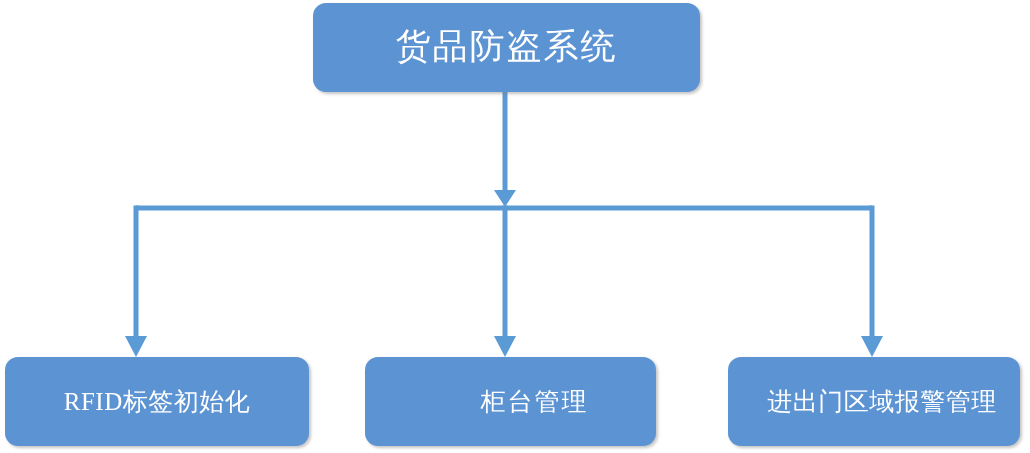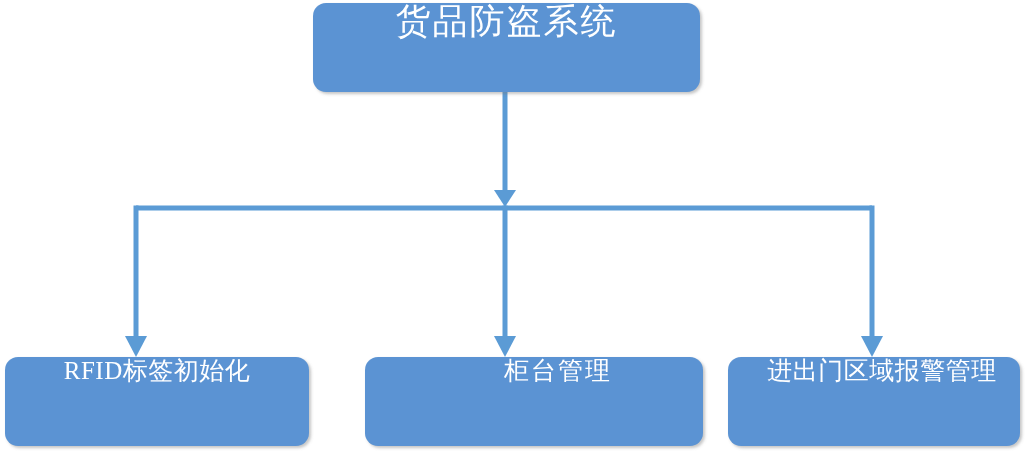--- a/index.html
+++ b/index.html
@@ -26,21 +26,21 @@
     height: 453px;
     pointer-events: none;
   }
   .node {
     position: absolute;
     box-sizing: border-box;
     background: #5B93D3;
     border-radius: 13px;
     color: #ffffff;
     display: flex;
-    align-items: flex-start;
+    align-items: center;
     justify-content: center;
     text-align: center;
     line-height: 1.1;
     box-shadow: 2px 2px 3px rgba(120,120,120,0.42);
     font-family: "Liberation Serif", "DejaVu Serif", serif;
     font-weight: normal;
     letter-spacing: 0.5px;
     z-index: 2;
     user-select: none;
   }
@@ -59,21 +59,21 @@
   #node-child-0 {
     left: 5px;
     top: 357px;
     width: 304px;
     height: 89px;
     font-size: 25px;
   }
   #node-child-1 {
     left: 365px;
     top: 357px;
-    width: 338px;
+    width: 291px;
     height: 89px;
     font-size: 25px;
     letter-spacing: 2px;
     padding-left: 48px;
   }
   #node-child-2 {
     left: 728px;
     top: 357px;
     width: 292px;
     height: 89px;

